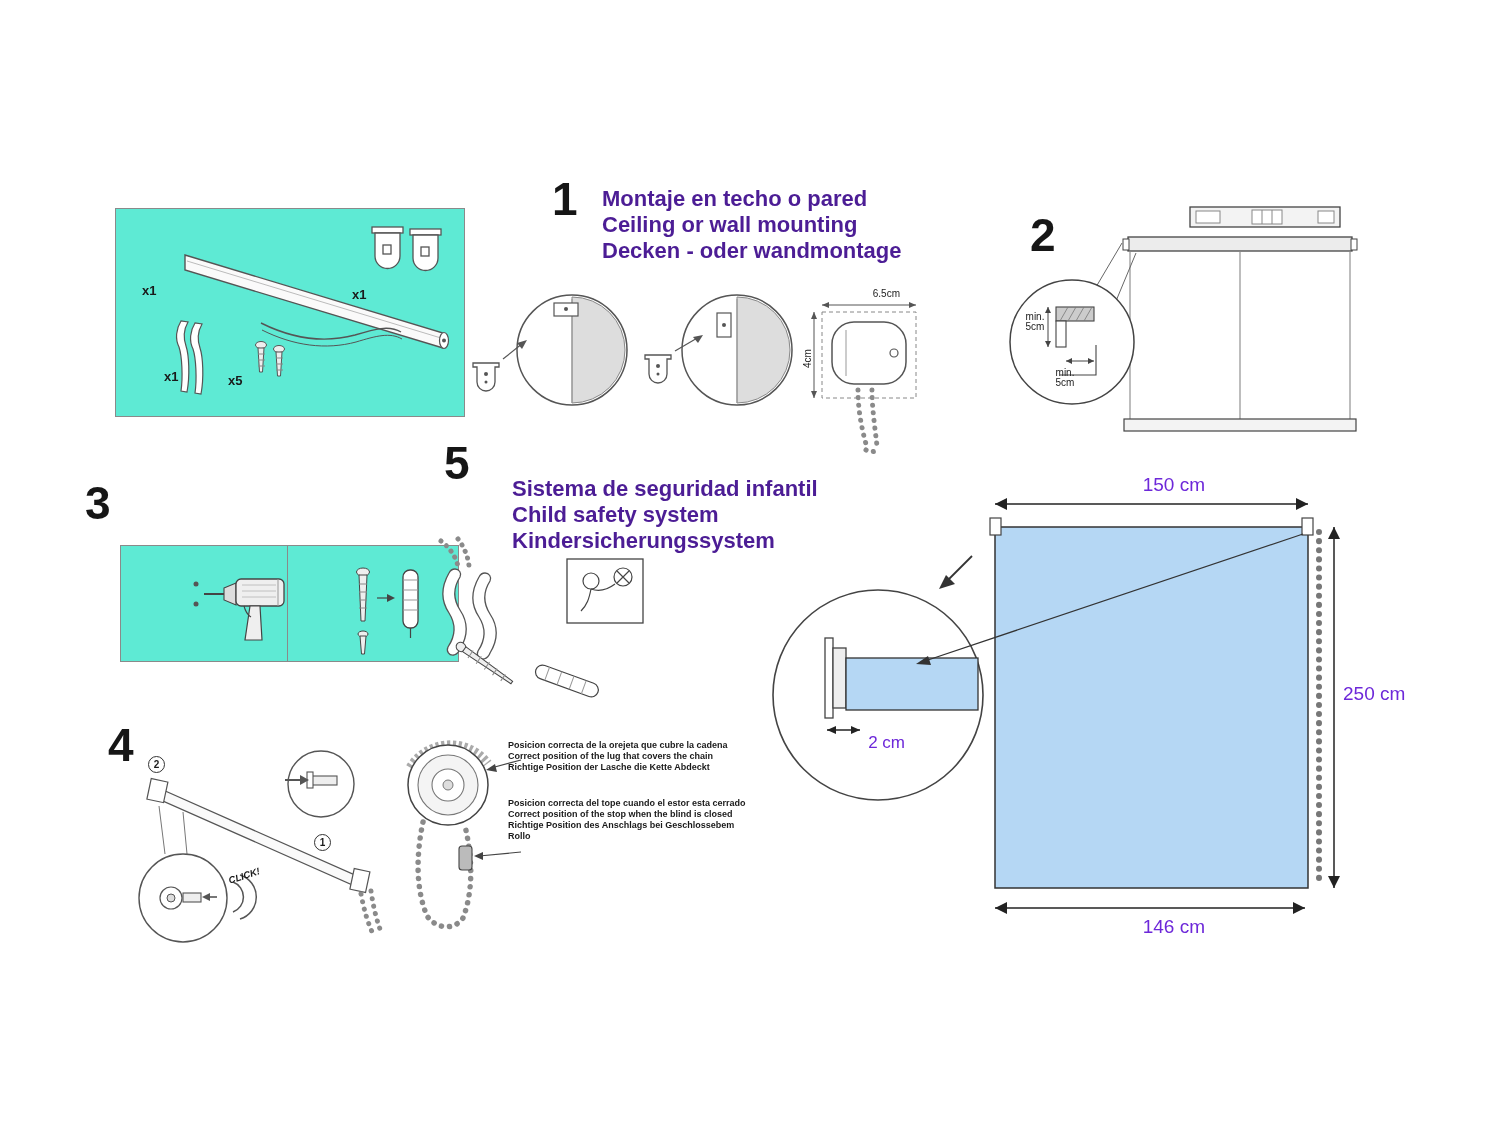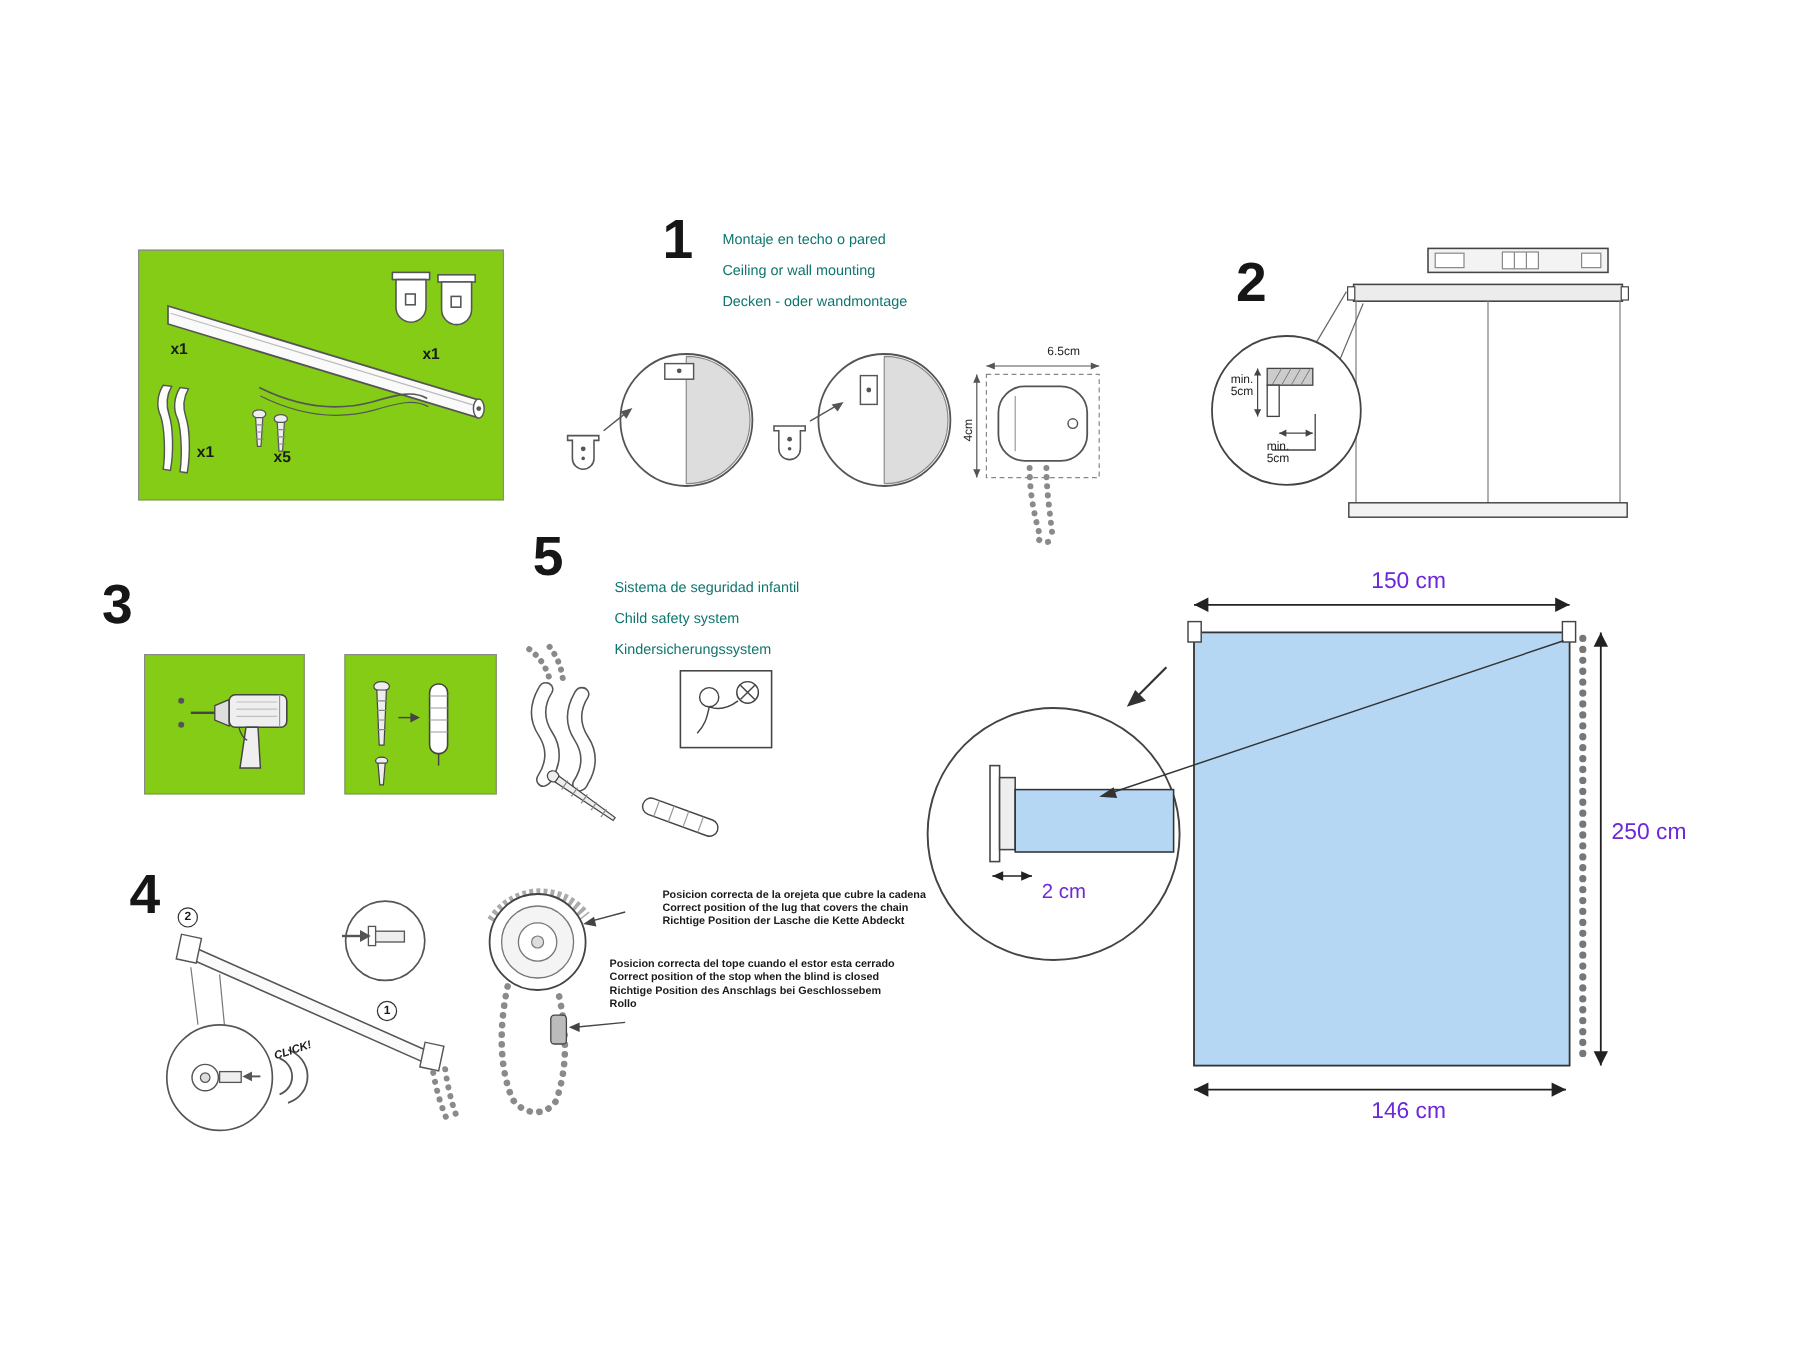--- a/index.html
+++ b/index.html
@@ -1,32 +1,32 @@
 <!DOCTYPE html>
 <html><head>
 <meta charset="utf-8">
 <style>
   html,body{margin:0;padding:0;background:#fff;}
   .sheet{position:relative;width:1500px;height:1125px;background:#ffffff;
          font-family:"Liberation Sans","DejaVu Sans",sans-serif;color:#1a1a1a;overflow:hidden;}
   .abs{position:absolute;}
   svg{display:block;overflow:visible;}
   .stepnum{font-size:46px;font-weight:bold;line-height:1;color:#161616;}
-  .title{font-size:12px;font-weight:normal;line-height:26px;color:#0f766e;}
+  .title{font-size:22px;font-weight:bold;line-height:26px;color:#4c1d95;}
   .dim{font-size:19px;color:#6d28d9;}
   .qty{font-size:13px;font-weight:bold;}
   .smalldim{font-size:10px;color:#222;}
   .min{font-size:10px;line-height:9.5px;white-space:pre-line;text-align:center;color:#222;}
   .note{font-size:9px;font-weight:bold;line-height:11px;color:#1a1a1a;}
   .circnum{border:1.3px solid #333;border-radius:50%;width:15px;height:15px;
            display:flex;align-items:center;justify-content:center;font-size:10px;font-weight:bold;}
   .click{font-size:9.5px;font-weight:bold;font-style:italic;transform:rotate(-18deg);}
   .rot90{transform:rotate(-90deg);transform-origin:left top;}
   .ctr{text-align:right;}
-  .box{border:1.4px solid #8a8a8a;background:#84cc16;}
+  .box{border:1.4px solid #8a8a8a;background:#5eead4;padding-left:45px;}
 </style>
 </head>
 <body>
 
 <div class="sheet">
 
   <div class="abs box" style="left:115px;top:208px;width:303px;height:207px;">
     <svg width="303" height="207" viewBox="0 0 303 207">
 
       <g>
@@ -294,21 +294,21 @@
         <circle cx="55" cy="55" r="5" fill="#ddd" stroke="#777" stroke-width="1"></circle>
       </g>
       <path d="M30,92 C22,130 24,162 34,186 C44,200 62,200 70,188 C80,162 80,130 72,96" fill="none" stroke="#8a8a8a" stroke-width="5.5" stroke-dasharray="0.1 8" stroke-linecap="round"></path>
       <rect x="66" y="116" width="13" height="24" rx="3" fill="#bbb" stroke="#444" stroke-width="1.1"></rect>
       <line x1="128" y1="30" x2="98" y2="38" stroke="#444" stroke-width="1.2"></line>
       <polygon points="93,40 102,34 104,42" fill="#444"></polygon>
       <line x1="128" y1="122" x2="86" y2="126" stroke="#444" stroke-width="1.2"></line>
       <polygon points="81,126 90,122 90,130" fill="#444"></polygon>
     </svg>
   </div>
-  <div class="abs" style="left:508px;top:740px;width:250px;margin-left:44px;">
+  <div class="abs" style="left:508px;top:740px;width:250px;">
     <div class="note">Posicion correcta de la orejeta que cubre la cadena</div>
     <div class="note">Correct position of the lug that covers the chain</div>
     <div class="note">Richtige Position der Lasche die Kette Abdeckt</div>
   </div>
   <div class="abs" style="left:508px;top:798px;width:250px;">
     <div class="note">Posicion correcta del tope cuando el estor esta cerrado</div>
     <div class="note">Correct position of the stop when the blind is closed</div>
     <div class="note">Richtige Position des Anschlags bei Geschlossebem Rollo</div>
   </div>
 

